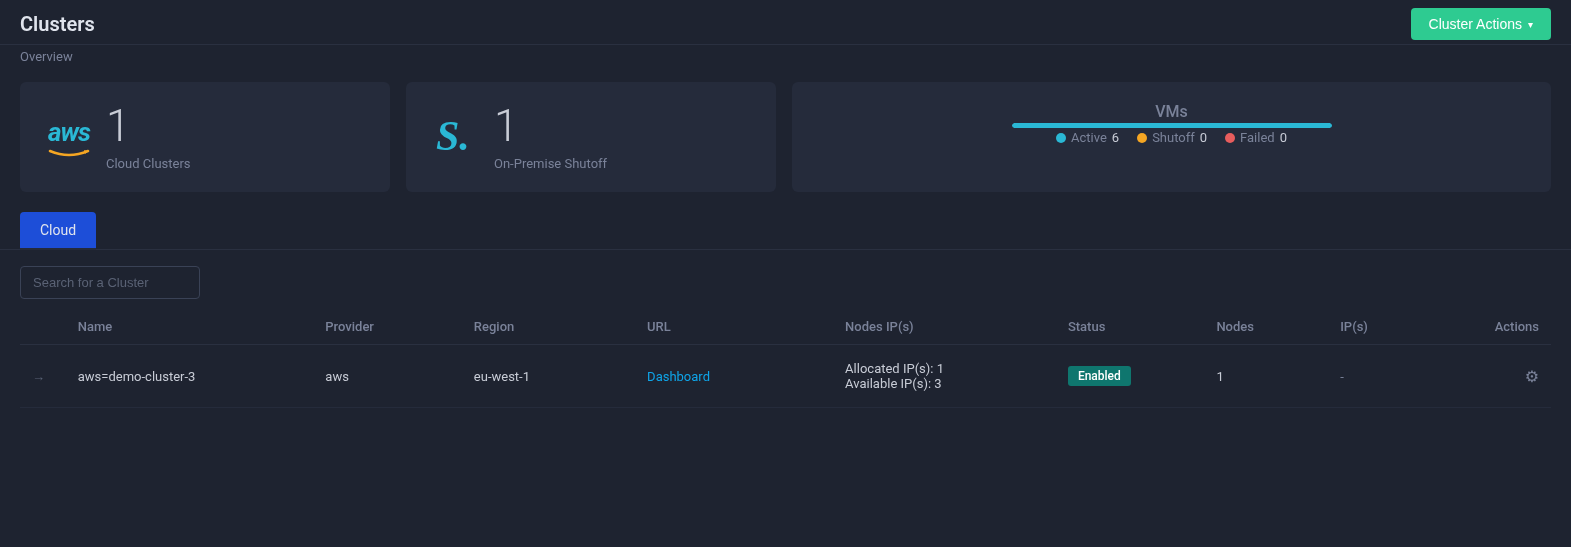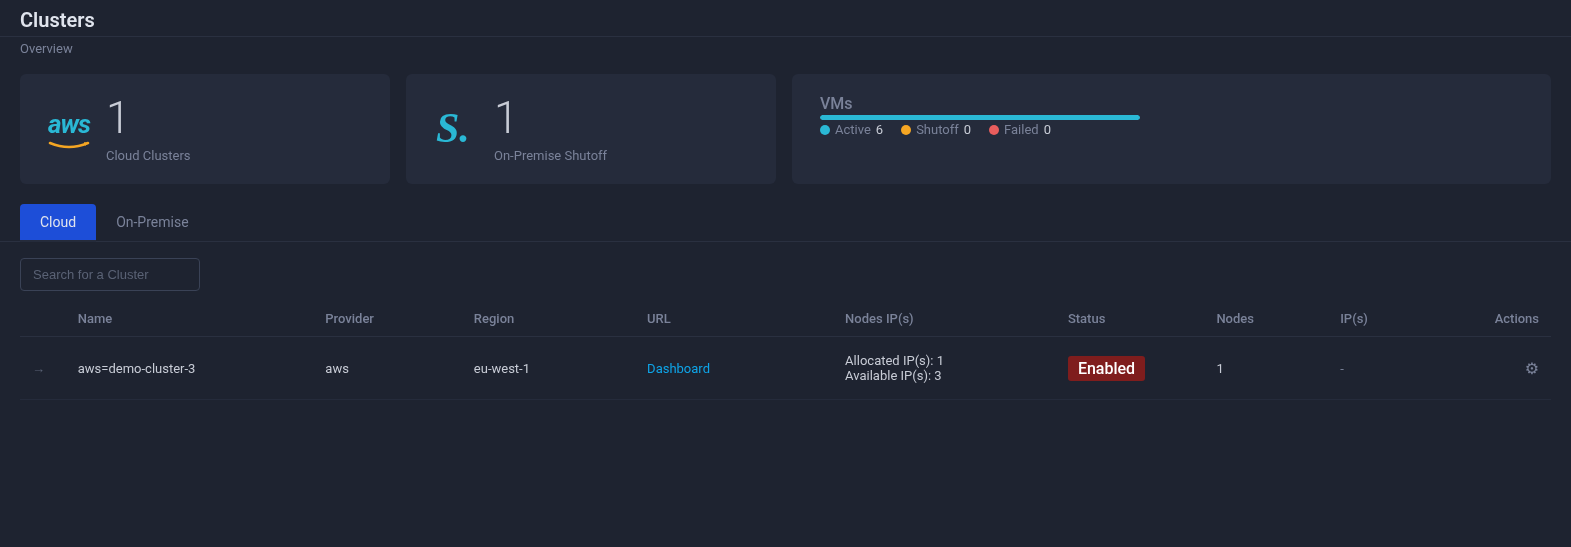--- a/index.html
+++ b/index.html
@@ -62,21 +62,21 @@
       gap: 16px;
     }
     .card-cluster {
       flex: 0 0 370px;
       height: 110px;
     }
     .card-vms {
       flex: 1;
       height: 110px;
       flex-direction: column;
-      align-items: flex-start;
+      align-items: center;
       gap: 2px;
     }
 
     
     .aws-logo {
       display: flex;
       flex-direction: column;
       align-items: center;
       gap: 2px;
     }
@@ -222,25 +222,25 @@
     }
     .arrow-col {
       color: #5a6275;
       width: 30px;
     }
     .link-text {
       color: #0ea5e9;
       cursor: pointer;
     }
     .status-badge {
-      background-color: #7f1d1d;
+      background-color: #0f766e;
       color: #fff;
       padding: 3px 10px;
       border-radius: 3px;
-      font-size: 16px;
+      font-size: 12px;
       font-weight: 500;
       display: inline-block;
     }
     .gear-icon {
       color: #7a8299;
       font-size: 16px;
       cursor: pointer;
     }
     .dash-text {
       color: #7a8299;
@@ -253,20 +253,24 @@
     .col-status { width: 120px; }
     .col-nodes { width: 100px; }
     .col-ips { width: 100px; }
     .col-actions { width: 80px; text-align: right; }
   </style>
 </head>
 <body>
 
 <div class="header">
   <span class="header-title">Clusters</span>
+  <button class="cluster-actions-btn">
+    <span>Cluster Actions</span>
+    <span class="chevron">▾</span>
+  </button>
 </div>
 
 <div class="overview-label">Overview</div>
 
 <div class="summary-cards">
 
   <div class="card card-cluster">
     <div class="aws-logo">
       <span class="aws-text">aws</span>
       <svg class="aws-smile" viewBox="0 0 42 8">
@@ -314,23 +318,20 @@
         <span class="stat-value">0</span>
       </div>
     </div>
   </div>
 
 </div>
 
 <div class="tabs">
   <div class="tab active">
     <span>Cloud</span>
-  </div>
-  <div class="tab">
-    <span>On-Premise</span>
   </div>
 </div>
 
 <div class="search-area">
   <input class="search-input" type="text" placeholder="Search for a Cluster" style="">
 </div>
 
 <div class="table-container">
   <table>
     <thead>

